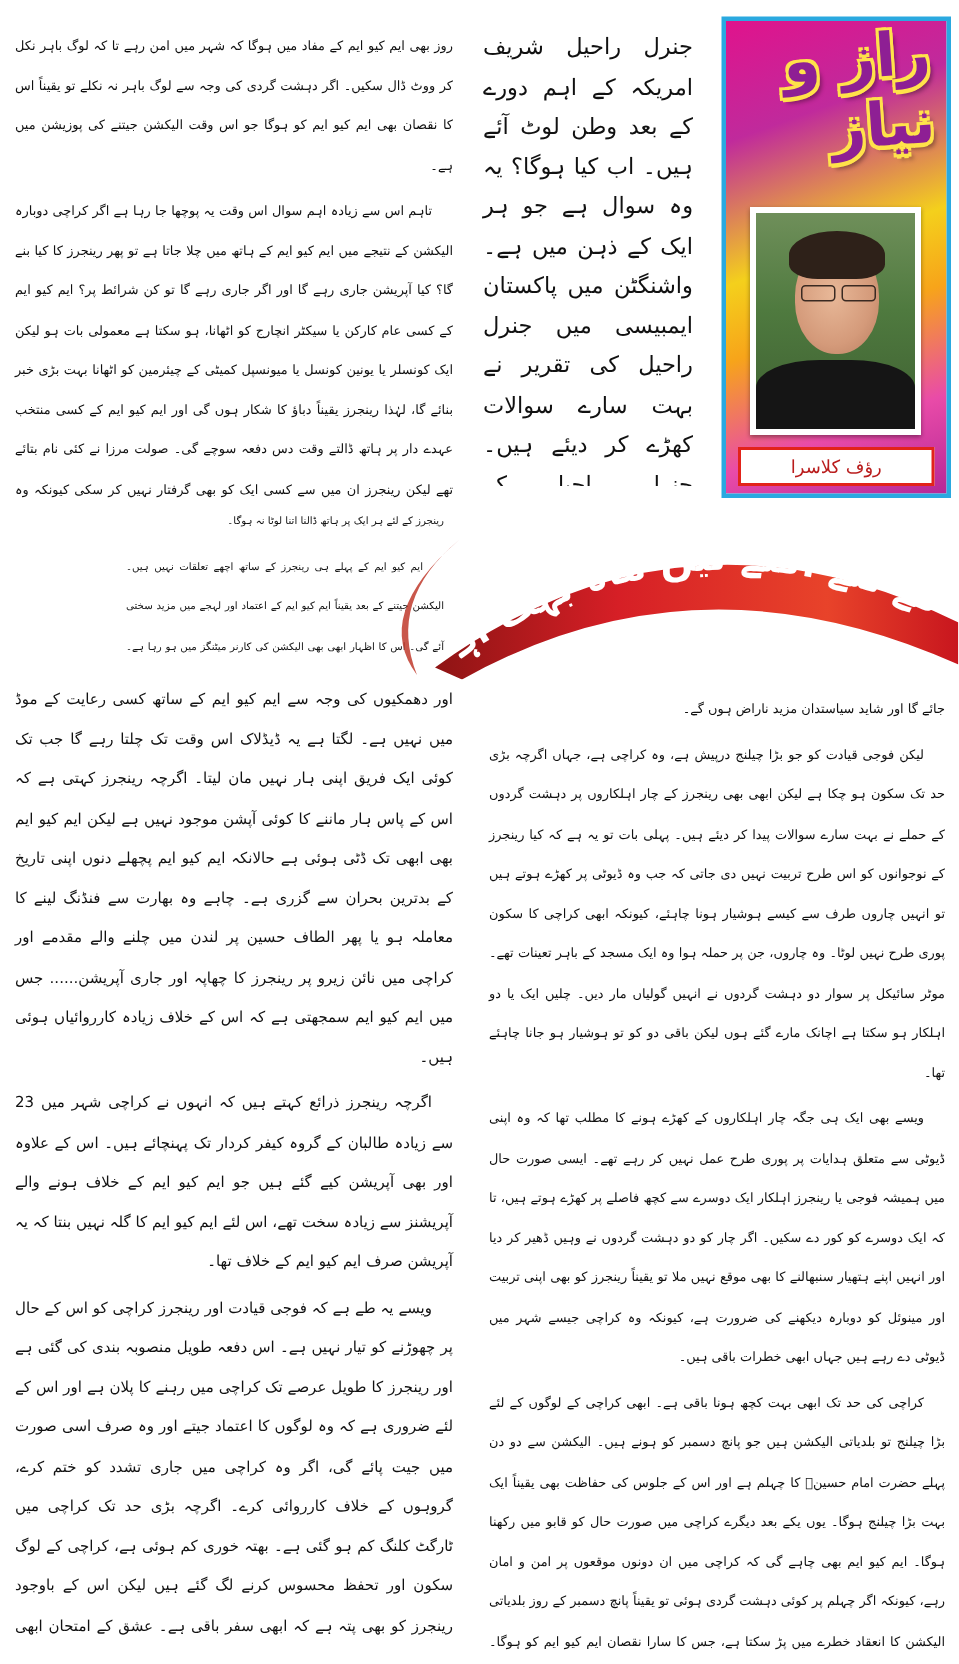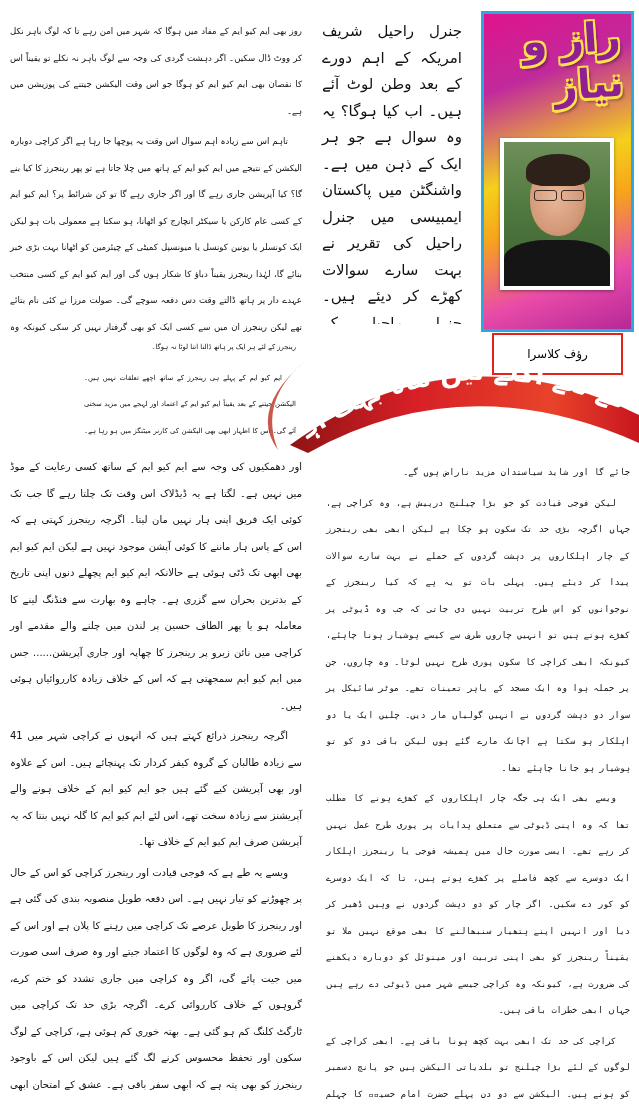--- a/index.html
+++ b/index.html
@@ -3,21 +3,21 @@
   <meta charset="utf-8">
   <style>
     html, body { margin: 0; padding: 0; background: #ffffff; }
     body { width: 639px; height: 1109px; position: relative; overflow: hidden;
       font-family: "DejaVu Sans", sans-serif; color: #111; }
     .col { position: absolute; direction: rtl; text-align: justify; font-size: 12.2px; line-height: 26.5px; }
     .col p { margin: 4px; }
     .col p.ind { text-indent: 14px; }
     #left-col { left: 6px; top: 14px; width: 300px; }
     #top-right-col { left: 318px; top: 14px; width: 148px; font-size: 12.2px; }
-    #bottom-right-col { left: 322px; top: 456px; width: 312px; font-family: Liberation Mono, monospace; }
+    #bottom-right-col { left: 322px; top: 456px; width: 312px; }
     #left-col-b { left: 6px; top: 346px; width: 292px; }
     #left-col-c { left: 6px; top: 450px; width: 300px; }
 
     
     #column-box { position: absolute; left: 481px; top: 11px; width: 153px; height: 321px;
       border: 3px solid #2aa9e0; box-sizing: border-box;
       background: linear-gradient(160deg, #e0138c 0%, #c02a9c 22%, #f4d01c 48%, #f7a41a 62%, #e94ba8 82%, #b52897 100%); }
     #column-title { position: absolute; left: 8px; top: 6px; width: 130px; height: 86px;
       display: flex; align-items: center; justify-content: center; direction: rtl;
       font-size: 40px; font-weight: bold; color: #8e1f94;
@@ -28,23 +28,23 @@
     #author-photo .inner { width: 100%; height: 100%; position: relative; overflow: hidden;
       background: linear-gradient(180deg, #6f8f5a 0%, #4f7a3f 45%, #3e5f31 100%); }
     .head { position: absolute; left: 26px; top: 22px; width: 56px; height: 72px; border-radius: 46% 46% 48% 48%;
       background: radial-gradient(ellipse at 45% 45%, #e8b898 0%, #d49a7a 60%, #b67c5e 100%); }
     .hair { position: absolute; left: 22px; top: 12px; width: 64px; height: 32px; border-radius: 50% 50% 30% 30%; background: #2e2119; }
     .glasses { position: absolute; left: 30px; top: 48px; width: 50px; height: 10px; }
     .glasses span { position: absolute; top: 0; width: 21px; height: 9px; border: 1.5px solid #3a2a22; border-radius: 3px; }
     .glasses span:first-child { left: 0; } .glasses span:last-child { right: 0; }
     .shirt { position: absolute; left: 0; bottom: 0; width: 100%; height: 46px;
       background: #151515; border-radius: 40% 40% 0 0; }
-    #author-name-box { position: absolute; left: 8px; top: 284px; width: 131px; height: 42px;
+    #author-name-box { position: absolute; left: 8px; top: 284px; width: 131px; height: 26px;
       background: #fff; border: 2.5px solid #e2231a; box-sizing: border-box;
-      display: flex; align-items: center; justify-content: center; direction: rtl; font-size: 12px; color: #000000; margin-top: 35px; }
+      display: flex; align-items: center; justify-content: center; direction: rtl; font-size: 12px; color: #b91c1c; }
 
     
     #headline-banner { position: absolute; left: 290px; top: 345px; width: 349px; height: 108px; }
     #headline-banner svg { width: 100%; height: 100%; }
     #headline-text { font-family: "DejaVu Sans", sans-serif; font-weight: bold; font-size: 26px; fill: #ffffff; }
     .swoosh { position: absolute; left: 248px; top: 360px; width: 60px; height: 90px; }
   </style>
 </head>
 <body>
 
@@ -53,21 +53,21 @@
   <p class="ind">تاہم اس سے زیادہ اہم سوال اس وقت یہ پوچھا جا رہا ہے اگر کراچی دوبارہ الیکشن کے نتیجے میں ایم کیو ایم کے ہاتھ میں چلا جاتا ہے تو پھر رینجرز کا کیا بنے گا؟ کیا آپریشن جاری رہے گا اور اگر جاری رہے گا تو کن شرائط پر؟ ایم کیو ایم کے کسی عام کارکن یا سیکٹر انچارج کو اٹھانا، ہو سکتا ہے معمولی بات ہو لیکن ایک کونسلر یا یونین کونسل یا میونسپل کمیٹی کے چیئرمین کو اٹھانا بہت بڑی خبر بنائے گا، لہٰذا رینجرز یقیناً دباؤ کا شکار ہوں گی اور ایم کیو ایم کے کسی منتخب عہدے دار پر ہاتھ ڈالتے وقت دس دفعہ سوچے گی۔ صولت مرزا نے کئی نام بتائے تھے لیکن رینجرز ان میں سے کسی ایک کو بھی گرفتار نہیں کر سکی کیونکہ وہ سب ایم کیو ایم کی طرف سے اہم عہدوں پر فائز ہیں۔ لہٰذا بلدیاتی الیکشن کے بعد</p>
 </div>
 
 <div id="left-col-b" class="col" style="top: 330px; width: 220px; left: 80px; font-size: 6.8px; height: 118px; overflow: hidden;">
   <p>رینجرز کے لئے ہر ایک پر ہاتھ ڈالنا اتنا لوٹا نہ ہوگا۔</p>
   <p class="ind">ایم کیو ایم کے پہلے ہی رینجرز کے ساتھ اچھے تعلقات نہیں ہیں۔ الیکشن جیتنے کے بعد یقیناً ایم کیو ایم کے اعتماد اور لہجے میں مزید سختی آئے گی۔ اس کا اظہار ابھی بھی الیکشن کی کارنر میٹنگز میں ہو رہا ہے۔ ایم کیو ایم اگر الطاف حسین کے خطاب پر پابندی پر خفا ہے تو رینجرز، الطاف حسین کی فوج اور رینجرز کو گالیاں</p>
 </div>
 
 <div id="left-col-c" class="col" style="font-size: 10px; height: 650px; overflow: hidden;">
   <p>اور دھمکیوں کی وجہ سے ایم کیو ایم کے ساتھ کسی رعایت کے موڈ میں نہیں ہے۔ لگتا ہے یہ ڈیڈلاک اس وقت تک چلتا رہے گا جب تک کوئی ایک فریق اپنی ہار نہیں مان لیتا۔ اگرچہ رینجرز کہتی ہے کہ اس کے پاس ہار ماننے کا کوئی آپشن موجود نہیں ہے لیکن ایم کیو ایم بھی ابھی تک ڈٹی ہوئی ہے حالانکہ ایم کیو ایم پچھلے دنوں اپنی تاریخ کے بدترین بحران سے گزری ہے۔ چاہے وہ بھارت سے فنڈنگ لینے کا معاملہ ہو یا پھر الطاف حسین پر لندن میں چلنے والے مقدمے اور کراچی میں نائن زیرو پر رینجرز کا چھاپہ اور جاری آپریشن...... جس میں ایم کیو ایم سمجھتی ہے کہ اس کے خلاف زیادہ کارروائیاں ہوئی ہیں۔</p>
-  <p class="ind">اگرچہ رینجرز ذرائع کہتے ہیں کہ انہوں نے کراچی شہر میں 41 سے زیادہ طالبان کے گروہ کیفر کردار تک پہنچائے ہیں۔ اس کے علاوہ اور بھی آپریشن کیے گئے ہیں جو ایم کیو ایم کے خلاف ہونے والے آپریشنز سے زیادہ سخت تھے، اس لئے ایم کیو ایم کا گلہ نہیں بنتا کہ یہ آپریشن صرف ایم کیو ایم کے خلاف تھا۔</p>
+  <p class="ind">اگرچہ رینجرز ذرائع کہتے ہیں کہ انہوں نے کراچی شہر میں 23 سے زیادہ طالبان کے گروہ کیفر کردار تک پہنچائے ہیں۔ اس کے علاوہ اور بھی آپریشن کیے گئے ہیں جو ایم کیو ایم کے خلاف ہونے والے آپریشنز سے زیادہ سخت تھے، اس لئے ایم کیو ایم کا گلہ نہیں بنتا کہ یہ آپریشن صرف ایم کیو ایم کے خلاف تھا۔</p>
   <p class="ind">ویسے یہ طے ہے کہ فوجی قیادت اور رینجرز کراچی کو اس کے حال پر چھوڑنے کو تیار نہیں ہے۔ اس دفعہ طویل منصوبہ بندی کی گئی ہے اور رینجرز کا طویل عرصے تک کراچی میں رہنے کا پلان ہے اور اس کے لئے ضروری ہے کہ وہ لوگوں کا اعتماد جیتے اور وہ صرف اسی صورت میں جیت پائے گی، اگر وہ کراچی میں جاری تشدد کو ختم کرے، گروہوں کے خلاف کارروائی کرے۔ اگرچہ بڑی حد تک کراچی میں ٹارگٹ کلنگ کم ہو گئی ہے۔ بھتہ خوری کم ہوئی ہے، کراچی کے لوگ سکون اور تحفظ محسوس کرنے لگ گئے ہیں لیکن اس کے باوجود رینجرز کو بھی پتہ ہے کہ ابھی سفر باقی ہے۔ عشق کے امتحان ابھی باقی ہیں۔ ابھی بہت کچھ کراچی میں ہونا باقی ہے۔ رینجرز تھکاوٹ افورڈ نہیں کر سکتی۔ ویسے سننے میں آ رہا ہے کہ اگلے تین سے لے کر چھ ماہ تک بہت کچھ کراچی میں ہوگا......!</p>
 </div>
 
 <div id="top-right-col" class="col" style="font-size: 15px; height: 310px; overflow: hidden;">
   <p>جنرل راحیل شریف امریکہ کے اہم دورے کے بعد وطن لوٹ آئے ہیں۔ اب کیا ہوگا؟ یہ وہ سوال ہے جو ہر ایک کے ذہن میں ہے۔ واشنگٹن میں پاکستان ایمبیسی میں جنرل راحیل کی تقریر نے بہت سارے سوالات کھڑے کر دیئے ہیں۔ جنرل راحیل کے خطاب کی جو رپورٹنگ ہوئی ہے اس سے پتہ چلتا ہے کہ معاملات اب کچھ تیز ہوں گے۔ فوجی قیادت نے جو کام شروع کیا ہے اسے ادھورا نہیں چھوڑا</p>
 </div>
 
 <div id="column-box">
   <div id="column-title">راز و نیاز</div>
   <div id="author-photo">

